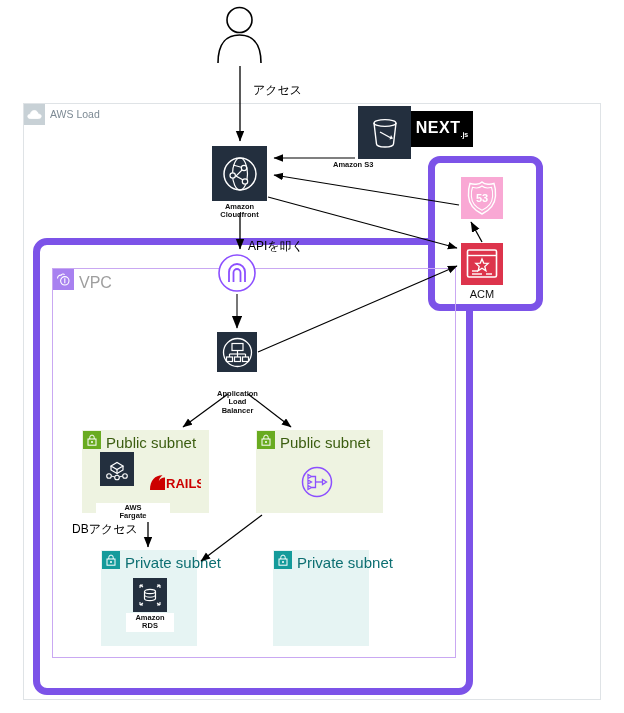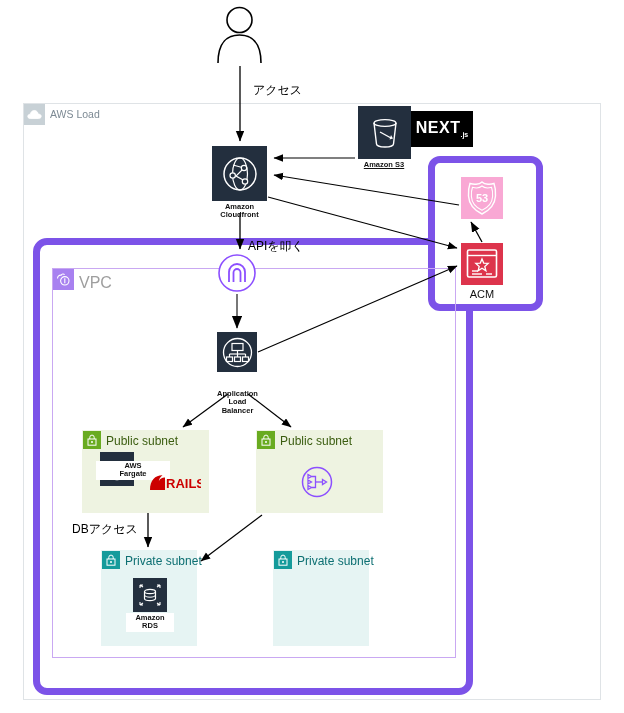--- a/index.html
+++ b/index.html
@@ -26,21 +26,21 @@
   #vpc-box{left:52px;top:268px;width:404px;height:390px;
       border:1.5px solid #c9a8f2;box-sizing:border-box;background:transparent;}
   #vpc-badge{left:53px;top:269px;width:21px;height:21px;background:#a881f0;
              display:flex;align-items:center;justify-content:center;}
   #vpc-label{left:79px;top:274px;font-size:16px;color:#9e9e9e;}
 
   
   .subnet{position:absolute;box-sizing:border-box;}
   .subnet-badge{position:absolute;width:18px;height:18px;
                 display:flex;align-items:center;justify-content:center;}
-  .subnet-label{position:absolute;font-size:12px;white-space:nowrap;}
+  .subnet-label{position:absolute;font-size:15px;white-space:nowrap;}
   .pub{background:#eef3e1;}
   .pub-badge{background:#69ab20;}
   .pub-label{color:#3b5d10;}
   .priv{background:#e6f4f3;}
   .priv-badge{background:#159b9b;}
   .priv-label{color:#0d6f72;}
 
   #subnet-pub-1{left:82px;top:430px;width:127px;height:83px;}
   #subnet-pub-2{left:256px;top:430px;width:127px;height:83px;}
   #subnet-priv-1{left:101px;top:550px;width:96px;height:96px;}
@@ -63,21 +63,21 @@
 
   #r53-tile{left:461px;top:177px;width:42px;height:42px;background:#f9a8d4;}
   #acm-tile{left:461px;top:243px;width:42px;height:42px;background:#dd344c;}
   #acm-label{left:461px;top:288px;width:42px;font-size:11px;font-weight:normal;}
 
   #igw-icon{left:217px;top:253px;width:40px;height:40px;}
   #alb-tile{left:217px;top:332px;width:40px;height:40px;}
   #alb-label{left:200px;top:390px;width:75px;}
 
   #fargate-tile{left:100px;top:452px;width:34px;height:34px;}
-  #fargate-label{left:96px;top:461px;width:42px;background:#fff;padding:1px 16px;}
+  #fargate-label{left:96px;top:503px;width:42px;background:#fff;padding:1px 16px;}
   #rails-logo{left:148px;top:472px;width:53px;height:20px;}
 
   #nat-icon{left:297px;top:462px;width:40px;height:40px;}
 
   #rds-tile{left:133px;top:578px;width:34px;height:34px;}
   #rds-label{left:126px;top:613px;width:48px;background:#fff;padding:1px 0;}
 
   
   #label-access{left:253px;top:82px;}
   #label-api{left:248px;top:226px;margin-top:12px;}
@@ -201,21 +201,21 @@
 Cloudfront</div>
 
 <div class="tile" id="s3-tile">
   <svg width="38" height="38" viewBox="0 0 38 38">
     <path d="M8 9 L10.5 30 A8.5 3 0 0 0 27.5 30 L30 9" fill="none" stroke="#fff" stroke-width="1.4"></path>
     <ellipse cx="19" cy="9" rx="11" ry="3.4" fill="none" stroke="#fff" stroke-width="1.4"></ellipse>
     <path d="M14 18 L25 24" stroke="#fff" stroke-width="1.4"></path>
     <path d="M25 21 L27 24.5 L23.5 25.5 Z" fill="#fff"></path>
   </svg>
 </div>
-<div class="svc-label" id="s3-label" style="text-align:center;text-decoration:underline;">Amazon S3</div>
+<div class="svc-label" id="s3-label" style="text-align:left;">Amazon S3</div>
 <div class="abs" id="nextjs-tile">
   <span id="nextjs-text"><span>NEXT</span><sub>.js</sub></span>
 </div>
 
 <div class="abs" id="r53-tile">
   <svg width="42" height="42" viewBox="0 0 42 42">
     <path d="M21 5 C24 8 30 7.5 33 6.5 C33 6.5 35 12 34.5 19 C34 28 27 34 21 37 C15 34 8 28 7.5 19 C7 12 9 6.5 9 6.5 C12 7.5 18 8 21 5 Z" fill="none" stroke="#fff" stroke-width="1.4"></path>
     <path d="M21 9 C23.5 11.3 28 11 30.5 10.3 C30.5 10.3 32 14.4 31.6 19.5 C31.2 26.3 26.2 30.9 21 33.3 C15.8 30.9 10.8 26.3 10.4 19.5 C10 14.4 11.5 10.3 11.5 10.3 C14 11 18.5 11.3 21 9 Z" fill="none" stroke="#fff" stroke-width="1.1"></path>
     <text x="21" y="24.5" font-family="Liberation Sans, sans-serif" font-size="11" font-weight="bold" fill="#fff" text-anchor="middle">53</text>
   </svg>

